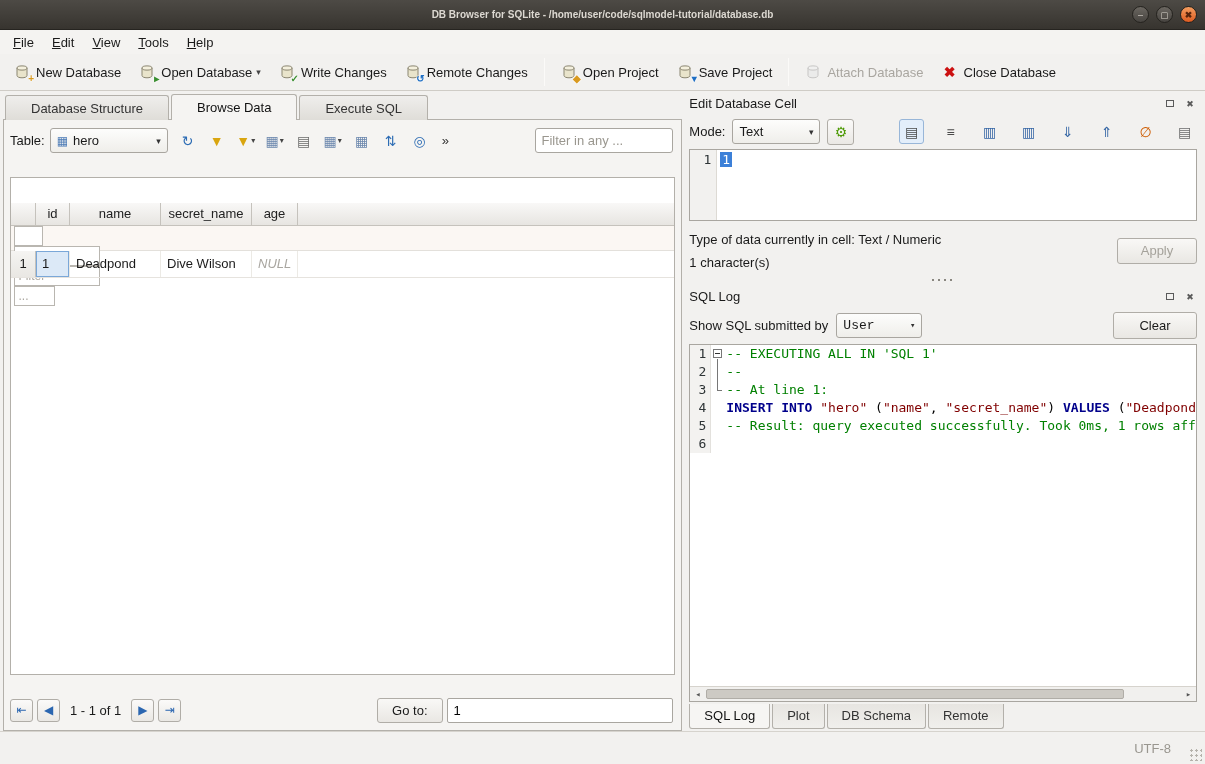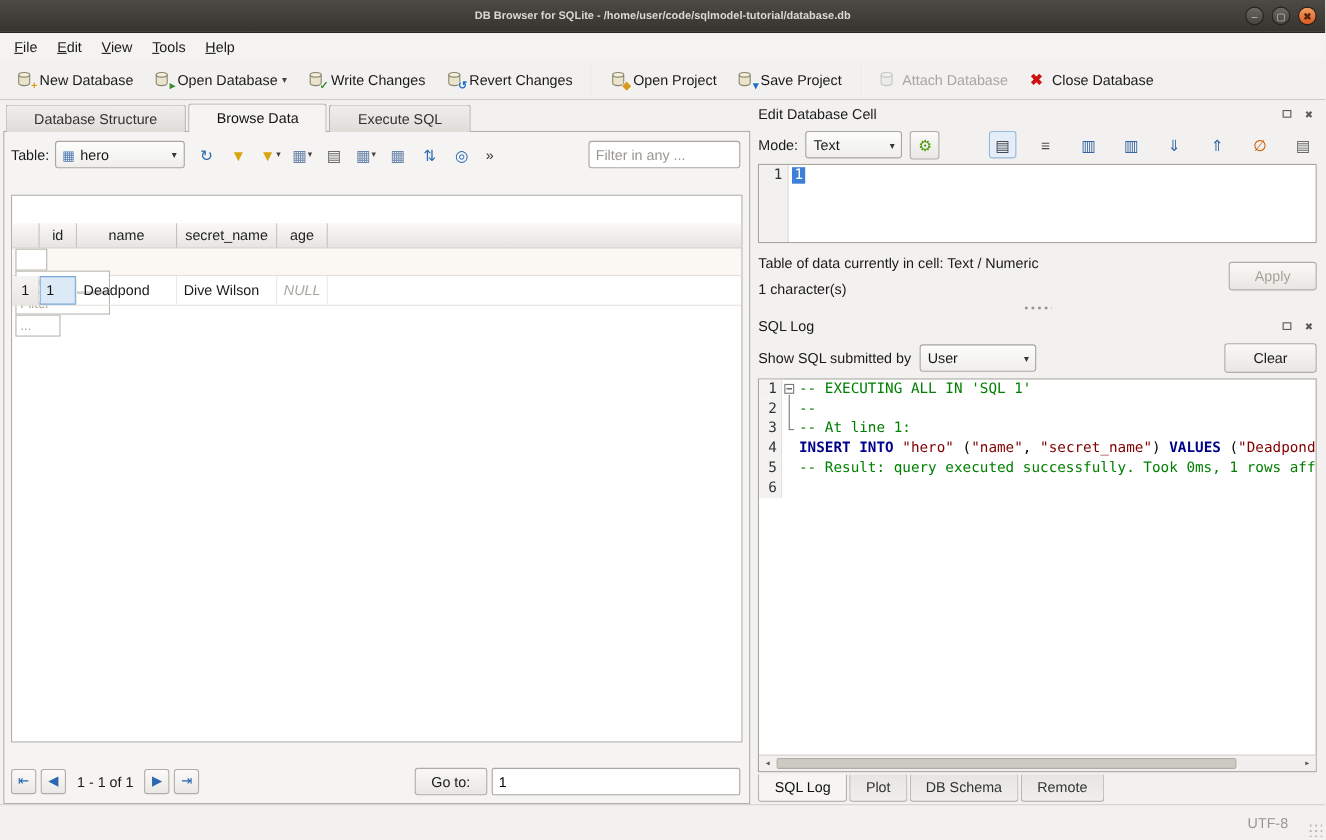--- a/index.html
+++ b/index.html
@@ -78,21 +78,21 @@
 
   
   .panel-header { height:22px; display:flex; align-items:center; }
   .ph-icons { margin-left:auto; display:flex; gap:6px; align-items:center; }
   .ph-btn { width:14px; height:14px; display:flex; align-items:center; justify-content:center; }
   .float-sq { width:8px; height:7px; border:1px solid #5a5a5a; display:inline-block; }
   .ph-x { font-size:9px; color:#5a5a5a; }
 
   .mode-row { height:34px; display:flex; align-items:center; gap:7px; }
   .mode-combo { width:88px; }
-  .user-combo { width:106px; }
+  .user-combo { width:86px;font-family:Liberation Mono, monospace; }
   .gear-btn { width:27px; height:26px; border:1px solid #b0ada7; border-radius:3px; background:linear-gradient(#fbfaf9,#eae8e4); display:flex; align-items:center; justify-content:center; font-size:14px; }
   .edit-icons { display:flex; gap:14px; margin-left:auto; align-items:center; }
   .edit-icon { width:25px; height:25px; display:flex; align-items:center; justify-content:center; font-size:14px; border:1px solid transparent; border-radius:3px; }
   .edit-icon.active { border:1px solid #98b6d8; background:#e3eefa; }
 
   .cell-editor { height:72px; border:1px solid #a9a6a0; background:#fff; display:flex; font-family:"DejaVu Sans Mono",monospace; font-size:13px; }
   .ed-gutter { width:27px; background:#f2f1ef; border-right:1px solid #dddad4; text-align:right; padding:2px 5px 0 0; color:#2e3436; }
   .ed-content { padding:2px 3px; }
   .sel { background:#3c80d8; color:#fff; padding:0 2px; }
 
@@ -195,21 +195,21 @@
         <span class="tb-label">Write Changes</span>
       </div>
       <div class="tb-btn">
         <span class="tb-icon">
           <svg width="16" height="16" viewBox="0 0 16 16">
             <path d="M3 4v7.5c0 1.4 2.2 2.3 5 2.3s5-.9 5-2.3V4" fill="#e9e4cb" stroke="#8a8570"></path>
             <ellipse cx="8" cy="4" rx="5" ry="2.1" fill="#f4f0dd" stroke="#8a8570"></ellipse>
           </svg>
           <span class="tb-overlay" style="color: rgb(31, 111, 196);">↺</span>
         </span>
-        <span class="tb-label">Revert Changes</span>
+        <span class="tb-label">Remote Changes</span>
       </div>
       <div class="tb-sep"></div>
       <div class="tb-btn">
         <span class="tb-icon">
           <svg width="16" height="16" viewBox="0 0 16 16">
             <path d="M3 4v7.5c0 1.4 2.2 2.3 5 2.3s5-.9 5-2.3V4" fill="#e9e4cb" stroke="#8a8570"></path>
             <ellipse cx="8" cy="4" rx="5" ry="2.1" fill="#f4f0dd" stroke="#8a8570"></ellipse>
           </svg>
           <span class="tb-overlay" style="color: rgb(217, 154, 31);">◆</span>
         </span>
@@ -406,21 +406,21 @@
 
       <div class="cell-editor">
         <div class="ed-gutter">1</div>
         <div class="ed-content">
           <span class="sel">1</span>
         </div>
       </div>
 
       <div class="cell-info">
         <div class="info-col">
-          <div>Table of data currently in cell: Text / Numeric</div>
+          <div>Type of data currently in cell: Text / Numeric</div>
           <div>1 character(s)</div>
         </div>
         <button class="btn apply">Apply</button>
       </div>
 
       <div class="h-splitter">
           <div class="dots"></div>
         </div>
 
       <div class="panel-header">

